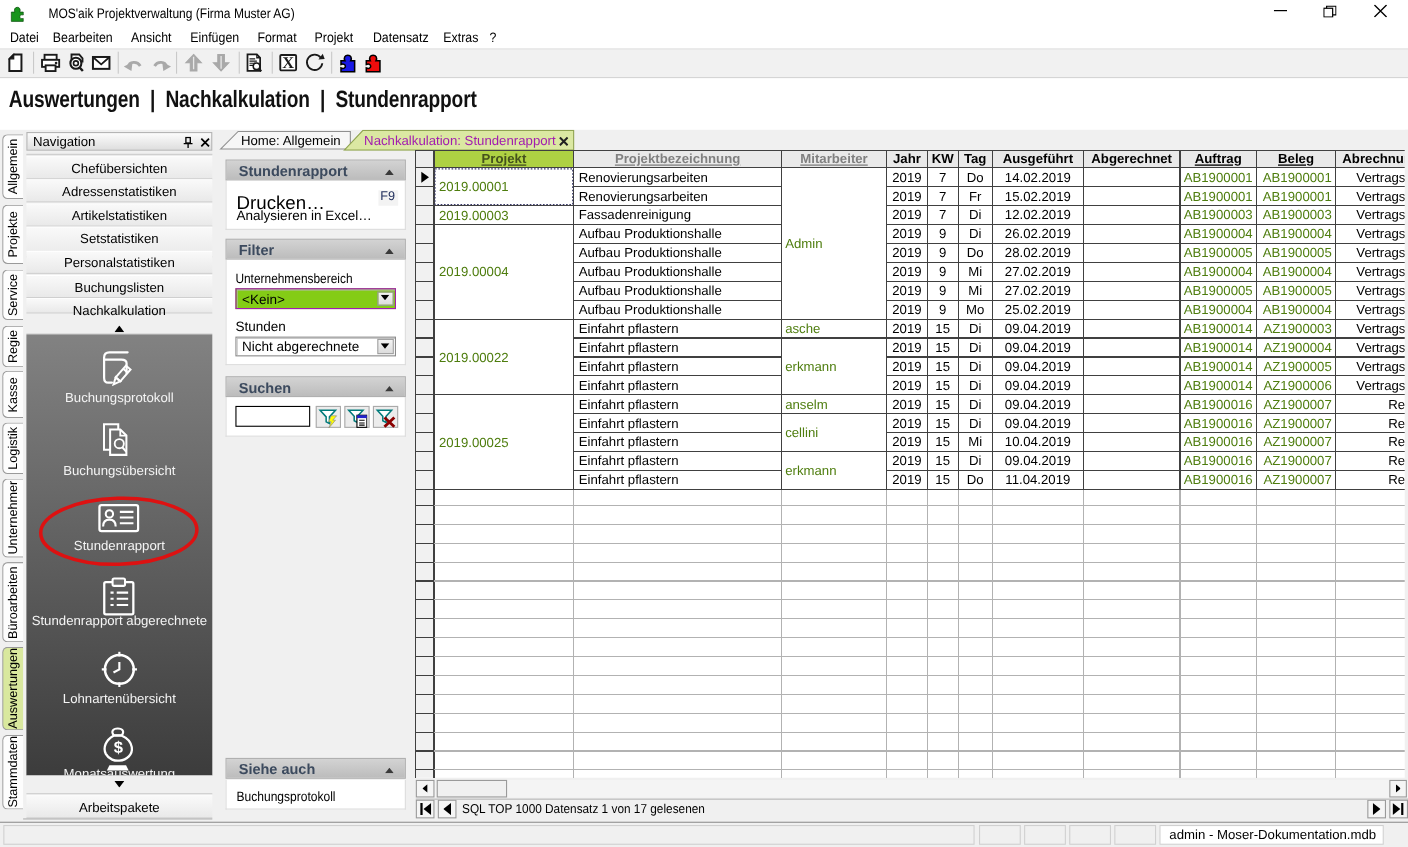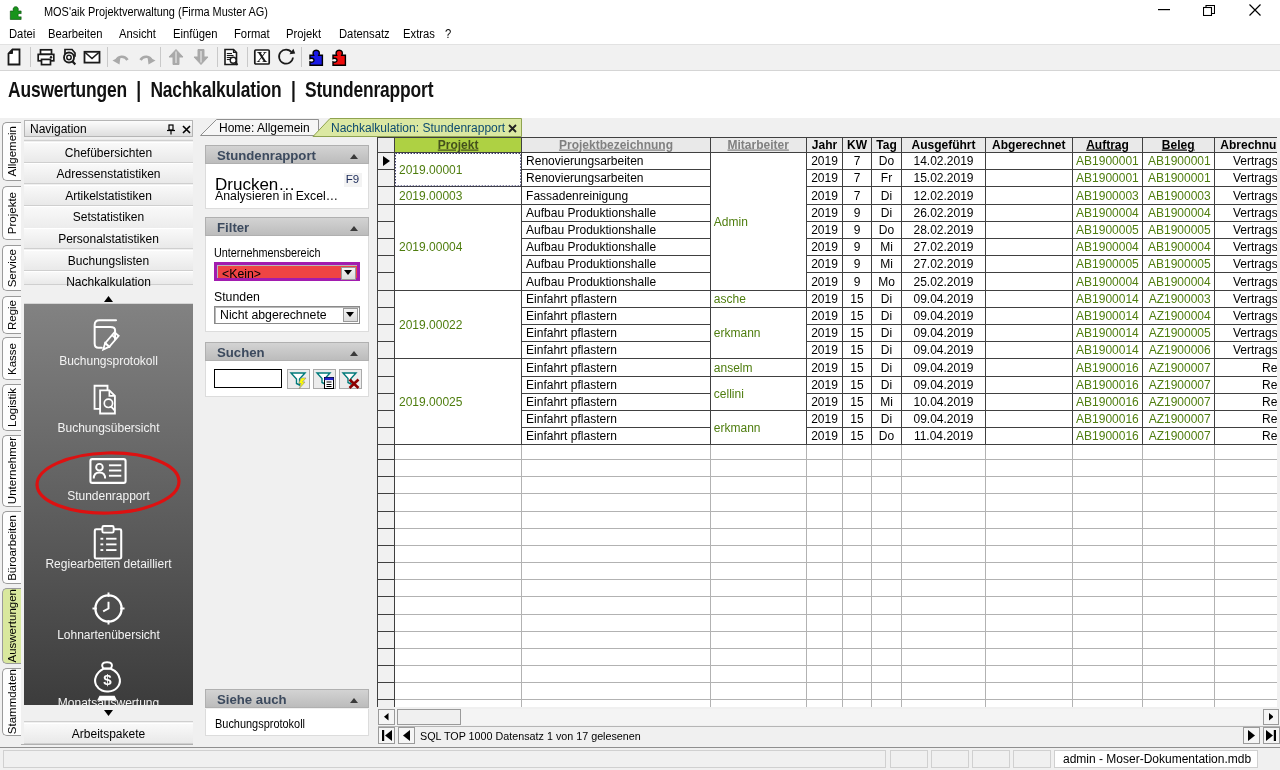--- a/index.html
+++ b/index.html
@@ -158,21 +158,21 @@
 <div class="navbtn" style="top:271.09999999999997px;height:14px">Nachkalkulation</div>
 <div style="position:absolute;left:24px;top:293px;width:169px;height:11px;background:#f0f0f0;border-bottom:1px solid #d5d5d5">
     <svg style="position:absolute;left:80px;top:3px" width="9" height="6">
       <polygon points="4.5,0 9,6 0,6" fill="#000"></polygon>
     </svg>
   </div>
 <div style="position:absolute;left:24px;top:304px;width:169px;height:401px;background:linear-gradient(#828282,#3c3c3c);overflow:hidden">
 <div style="position:absolute;left:0;top:49.5px;width:100%;text-align:center;font-size:12px;color:#f4f4f4">Buchungsprotokoll</div>
     <div style="position:absolute;left:0;top:116.5px;width:100%;text-align:center;font-size:12px;color:#f4f4f4">Buchungsübersicht</div>
     <div style="position:absolute;left:0;top:184.5px;width:100%;text-align:center;font-size:12px;color:#f4f4f4">Stundenrapport</div>
-    <div style="position:absolute;left:0;top:253px;width:100%;text-align:center;font-size:12px;color:#f4f4f4">Regiearbeiten detailliert</div>
+    <div style="position:absolute;left:0;top:253px;width:100%;text-align:center;font-size:12px;color:#f4f4f4">Stundenrapport abgerechnete</div>
     <div style="position:absolute;left:0;top:323.5px;width:100%;text-align:center;font-size:12px;color:#f4f4f4">Lohnartenübersicht</div>
     <div style="position:absolute;left:0;top:391.5px;width:100%;text-align:center;font-size:12px;color:#f4f4f4">Monatsauswertung</div>
 </div>
 <div style="position:absolute;left:24px;top:304px;width:169px;height:401px">
     <svg style="position:absolute;left:64px;top:12px" width="38" height="38" viewBox="0 0 40 40">
       <path d="M 29.5 4.5 L 12 4.5 Q 7 4.5 7 9.5 L 7 29 Q 7 33.5 11 33.5 L 14.5 33.5" fill="none" stroke="#fff" stroke-width="2.1" stroke-linecap="round"></path>
       <path d="M 7.5 11.5 L 23.5 11.5 Q 28.5 11.5 28.5 15 L 28.5 24.5" fill="none" stroke="#fff" stroke-width="2.1" stroke-linecap="round"></path>
       <g transform="translate(16,35.3) rotate(-49)" fill="none" stroke="#fff" stroke-width="1.9">
         <polygon points="0,0 6.5,-2.9 6.5,2.9"></polygon>
         <rect x="6.5" y="-2.9" width="15" height="5.8"></rect>
@@ -228,21 +228,21 @@
     </svg>
   </div>
 <div class="navbtn" style="top:723px;height:21px">Arbeitspakete</div>
 <div style="position:absolute;left:21px;top:744px;width:172px;height:1px;background:#b0b0b0"></div>
 
 <svg style="position:absolute;left:199px;top:118px" width="325" height="19" viewBox="0 0 325 19">
     <polygon points="1.5,17.5 17.5,1.5 119.5,1.5 119.5,17.5" fill="#f6f6f6" stroke="#8f8f8f" stroke-width="1"></polygon>
     <polygon points="114,18.5 131,0.5 322.5,0.5 322.5,18.5" fill="#dbe8a2" stroke="#8fa350" stroke-width="1"></polygon>
   </svg>
 <div style="position:absolute;left:219px;top:121px;font-size:12px;color:#000">Home: Allgemein</div>
-<div style="position:absolute;left:331px;top:120.5px;font-size:12px;color:#0c4a6e">Nachkalkulation: Stundenrapport</div>
+<div style="position:absolute;left:331px;top:120.5px;font-size:12px;color:#a21caf">Nachkalkulation: Stundenrapport</div>
 <svg style="position:absolute;left:508px;top:124px" width="9" height="9" viewBox="0 0 9 9">
     <path d="M1 1 L8 8 M8 1 L1 8" stroke="#222" stroke-width="1.8"></path>
   </svg>
 
 <div style="position:absolute;left:205px;top:164px;width:164px;height:44.5px;background:#fff;border:1px solid #dcdcdc;border-top:none"></div>
 <div style="position:absolute;left:205px;top:145px;width:164px;height:19px;background:linear-gradient(#d3d3d3,#bcbcbc);border:1px solid #b0b0b0;">
     <span style="position:absolute;left:11px;top:2px;font-size:13.2px;font-weight:bold;color:#3c4a5e">Stundenrapport</span>
     <svg style="position:absolute;right:10px;top:8px" width="8" height="5">
       <polygon points="4,0 8,5 0,5" fill="#3a3a3a"></polygon>
     </svg>
@@ -251,21 +251,21 @@
 <div style="position:absolute;left:343.5px;top:173px;width:18px;height:13.5px;background:#f3f3f3;text-align:center;font-size:11.5px;color:#1d2c5a;line-height:13.5px">F9</div>
 <div style="position:absolute;left:215px;top:188.5px;font-size:12.3px">Analysieren in Excel…</div>
 <div style="position:absolute;left:205px;top:236px;width:164px;height:95.5px;background:#fff;border:1px solid #dcdcdc;border-top:none"></div>
 <div style="position:absolute;left:205px;top:217px;width:164px;height:19px;background:linear-gradient(#d3d3d3,#bcbcbc);border:1px solid #b0b0b0;">
     <span style="position:absolute;left:11px;top:2px;font-size:13.2px;font-weight:bold;color:#3c4a5e">Filter</span>
     <svg style="position:absolute;right:10px;top:8px" width="8" height="5">
       <polygon points="4,0 8,5 0,5" fill="#3a3a3a"></polygon>
     </svg>
   </div>
 <div style="position:absolute;left:214px;top:245.5px;font-size:12.3px;transform:scaleX(0.88);transform-origin:0 0;white-space:nowrap">Unternehmensbereich</div>
-<div style="position:absolute;left:214px;top:262px;width:146px;height:18.5px;background:#ef4444;border:3px solid #a21caf;box-shadow:inset 1px 1px 0 #b8b8b8;">
+<div style="position:absolute;left:214px;top:262px;width:146px;height:18.5px;background:#84cc16;border:1px solid #a21caf;box-shadow:inset 1px 1px 0 #b8b8b8;">
     <span style="position:absolute;left:5px;top:1.5px;font-size:12.3px">&lt;Kein&gt;</span>
     <div style="position:absolute;right:1.5px;top:1.5px;width:15px;height:13.5px;background:linear-gradient(#f4f4f4,#dcdcdc);border:1px solid #999;display:flex;align-items:center;justify-content:center">
       <svg width="9" height="6">
         <polygon points="0,0 8,0 4,5" fill="#000"></polygon>
       </svg>
     </div>
   </div>
 <div style="position:absolute;left:214px;top:289.5px;font-size:12.3px">Stunden</div>
 <div style="position:absolute;left:214px;top:305.5px;width:146px;height:18.5px;background:#fff;border:1px solid #8a8a8a;box-shadow:inset 1px 1px 0 #b8b8b8;text-align:center;">
     <span style="position:absolute;left:5px;top:1.5px;font-size:12.3px">Nicht abgerechnete</span>

